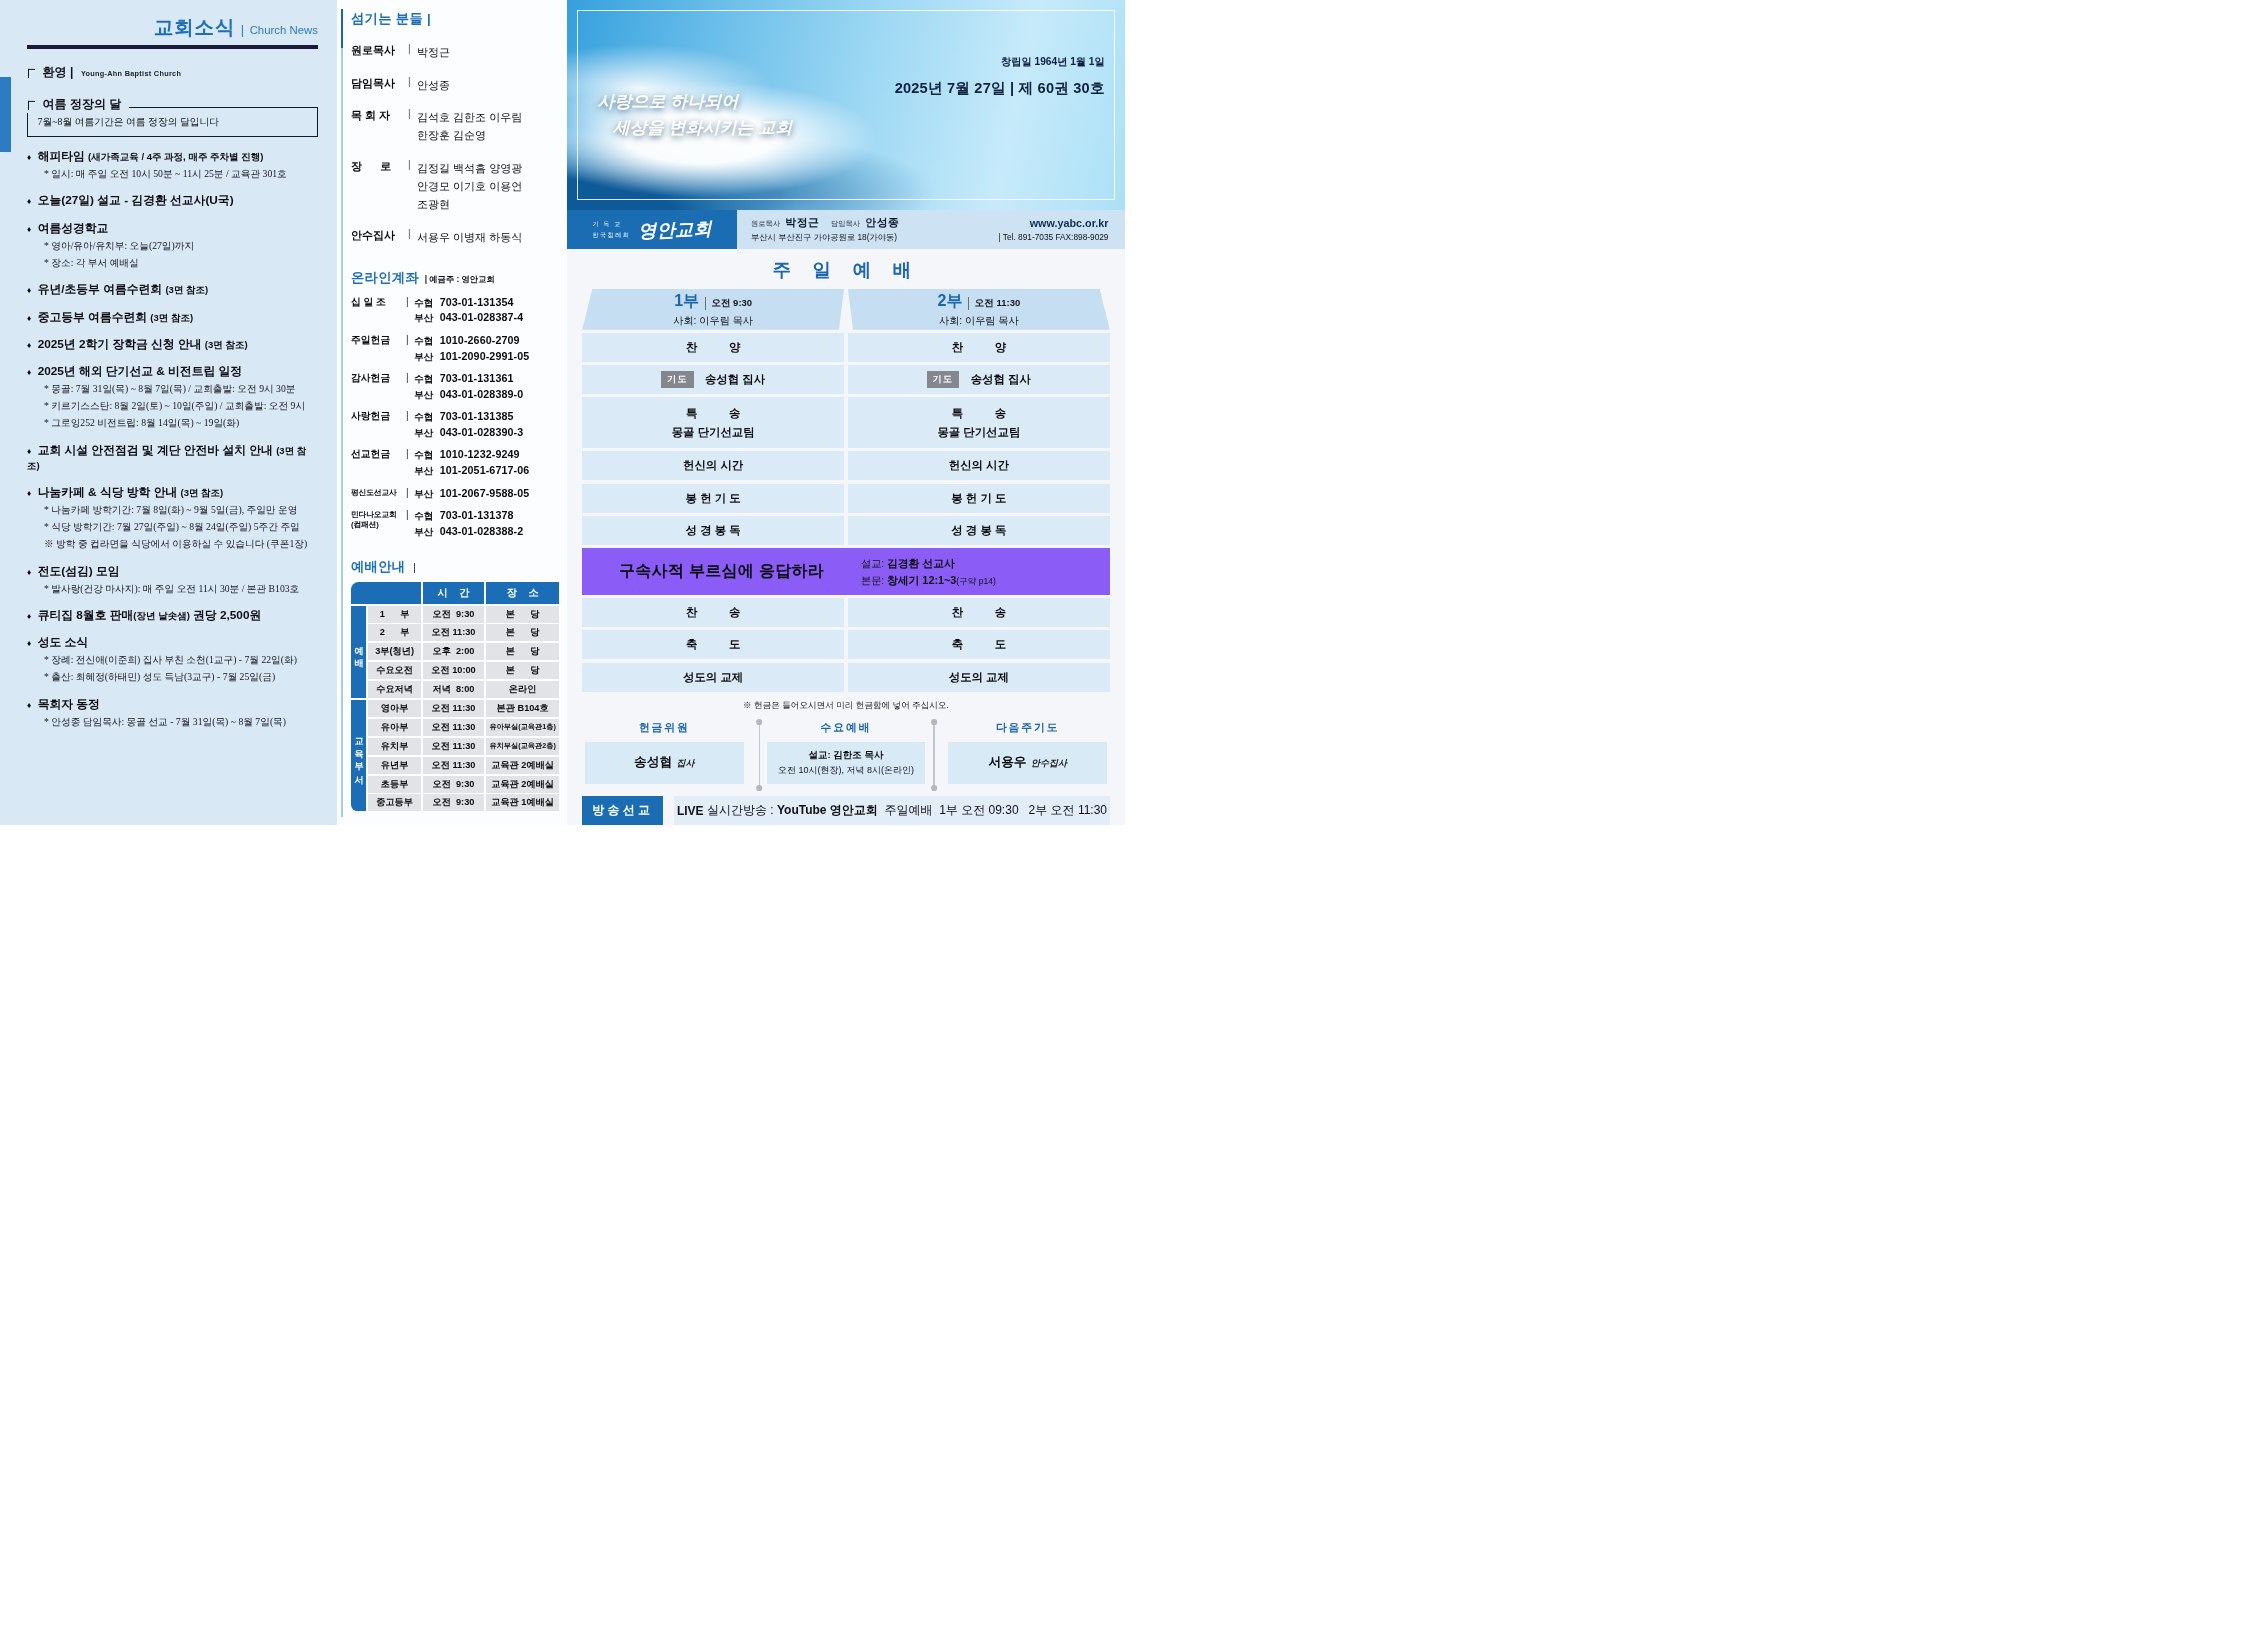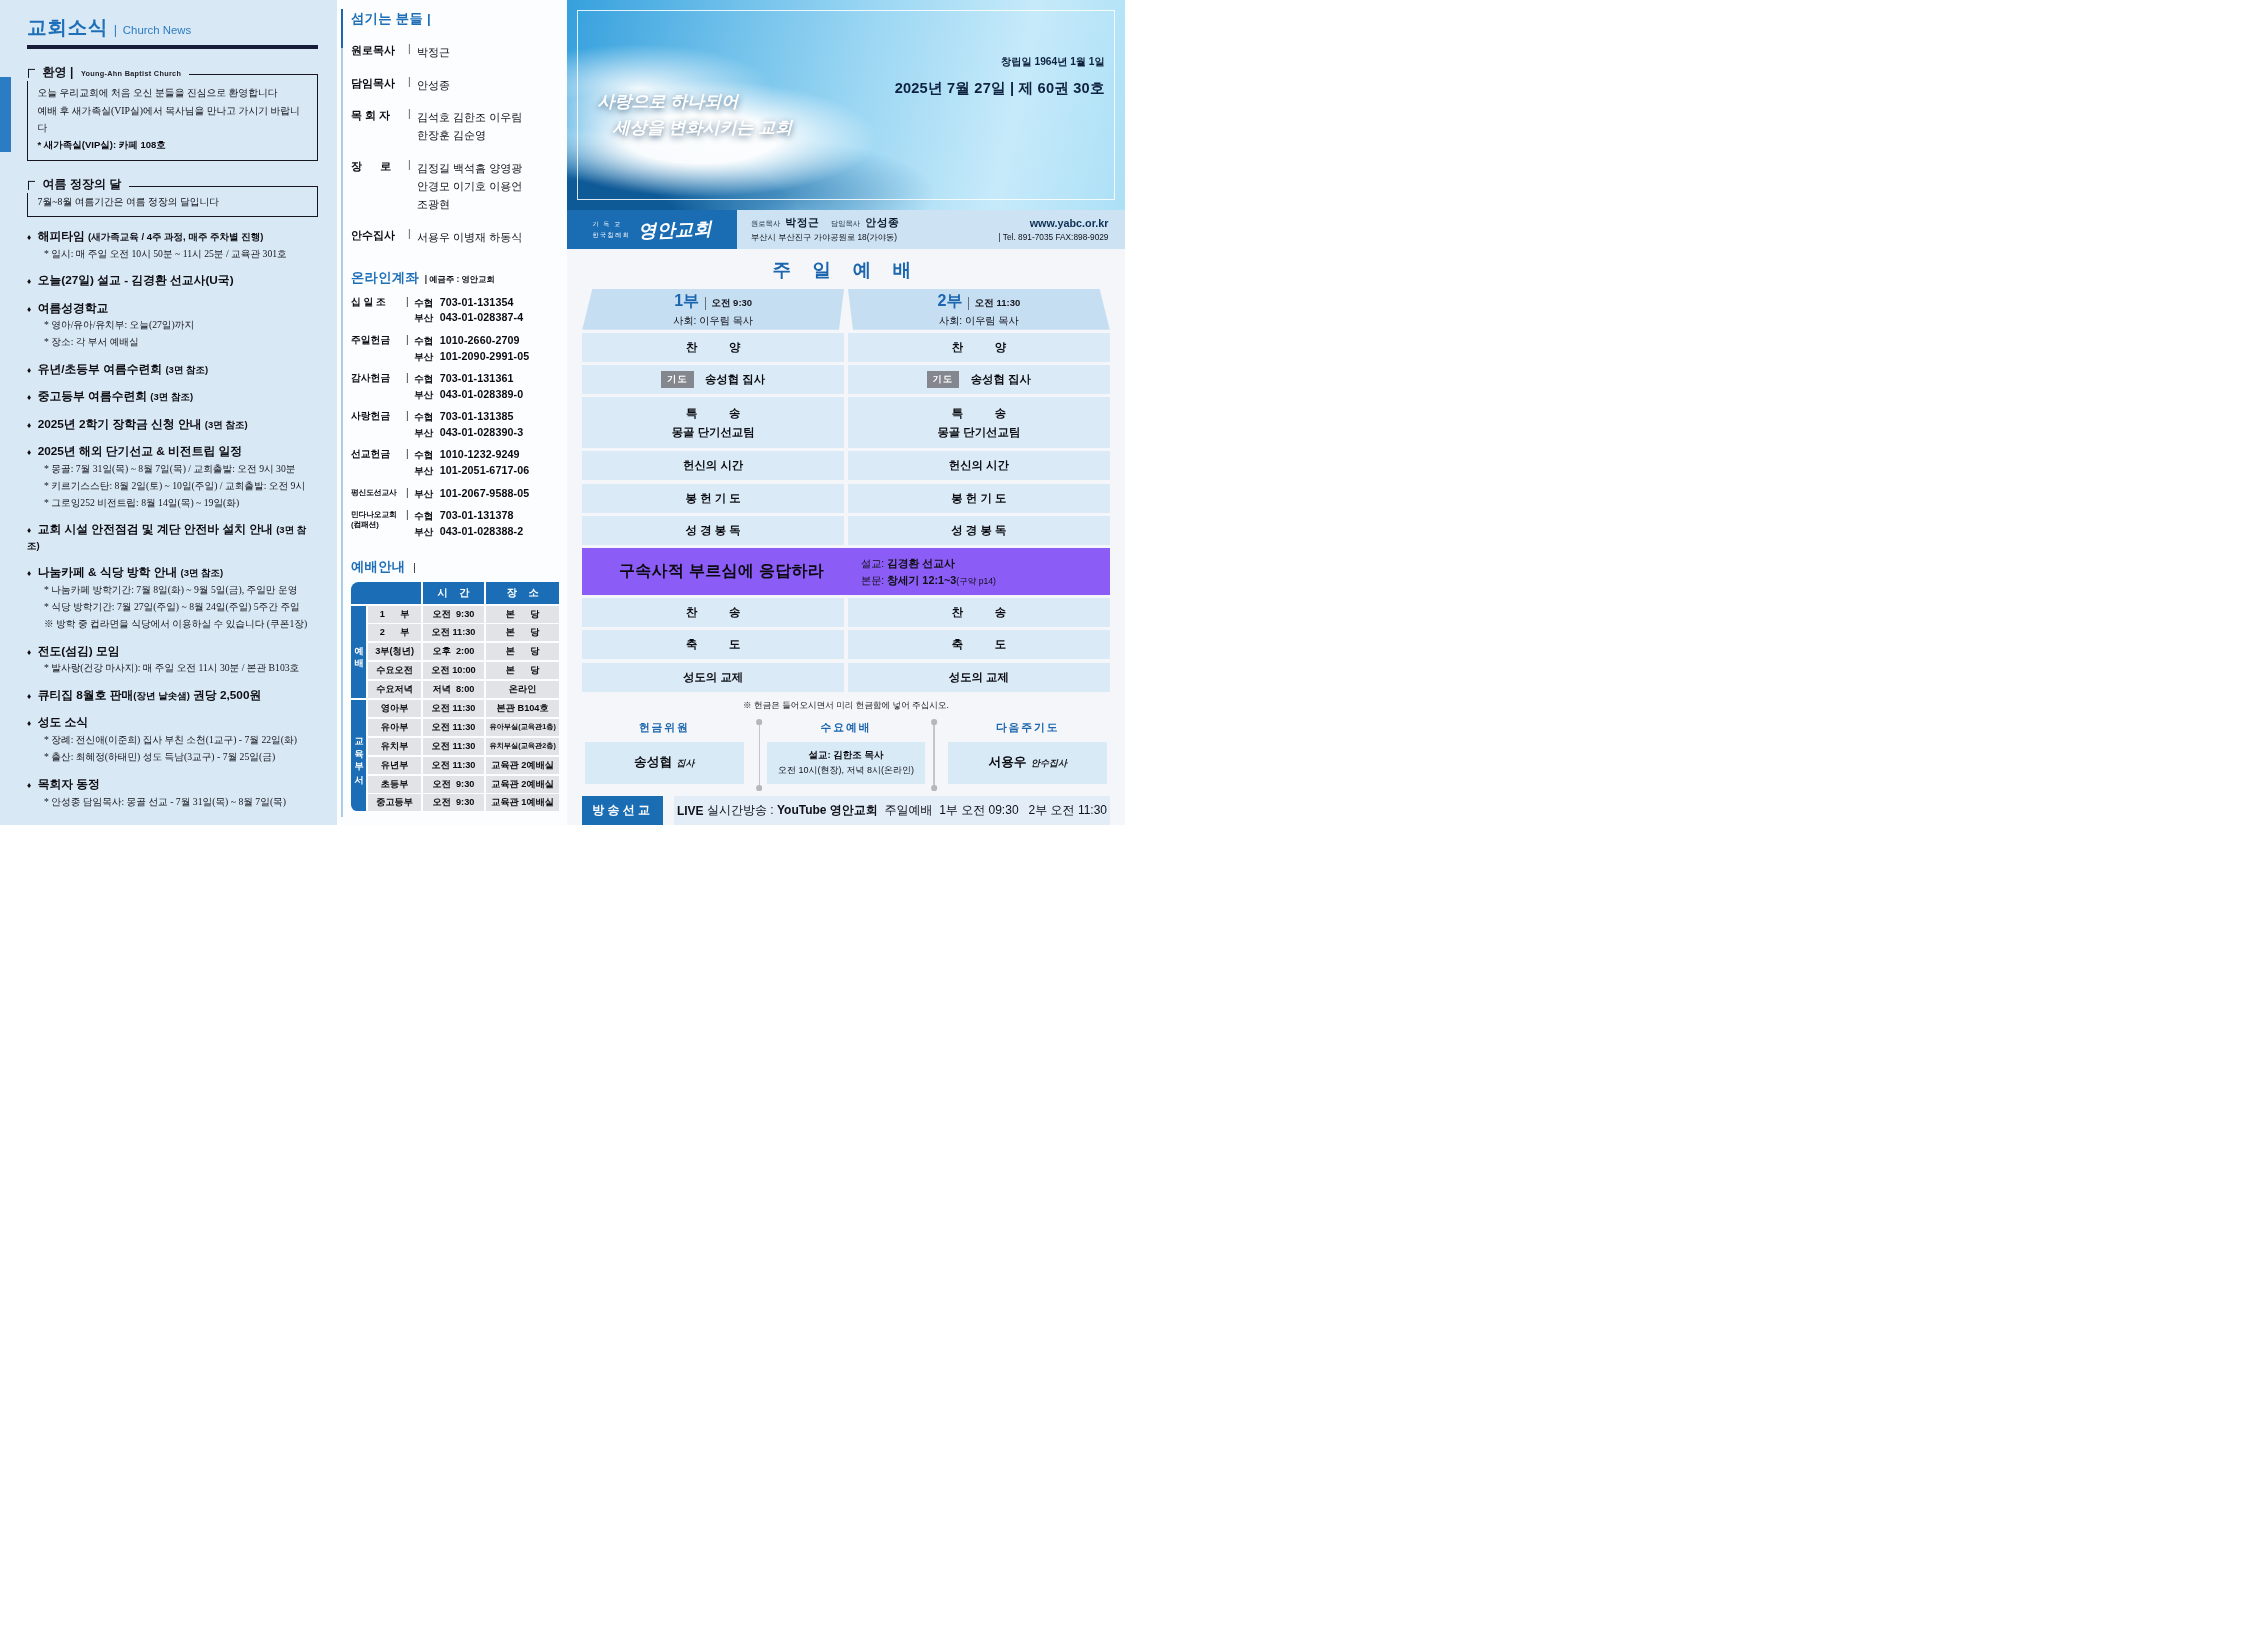--- a/index.html
+++ b/index.html
@@ -1,21 +1,21 @@
 <!DOCTYPE html>
 <html style="font-size:10.2px"><head>
 <meta charset="utf-8">
 <style>
   html,body{margin:0;padding:0;background:#fff;font-family:"Liberation Sans",sans-serif;}
   .page{width:1125px;height:825px;display:flex;position:relative;background:#f4f6f9;overflow:hidden;}
 
   
   .col-left{width:337px;background:#d9e8f5;padding:14px 19px 0 27px;box-sizing:border-box;position:relative;overflow:hidden;flex:none;}
   .accent-bar{position:absolute;left:0;top:77px;width:11.4px;height:75px;background:#2b7cc2;}
-  .lt-row{display:flex;align-items:baseline;gap:5.7px;}
+  .lt-row{display:flex;align-items:baseline;gap:5.7px;justify-content:flex-end;}
   .lt-title{font-size:19.7px;font-weight:bold;color:#1e6fb8;letter-spacing:0.6px;}
   .lt-div{color:#2b7cc2;font-size:12.7px;font-weight:300;}
   .lt-en{font-size:11.4px;color:#2b7cc2;}
   .lt-rule{height:3.2px;background:#181c38;margin-top:4.4px;}
   .boxwrap{margin-top:15.2px;position:relative;}
   .boxlabel{position:relative;z-index:2;display:flex;align-items:baseline;gap:7.6px;width:max-content;background:#d9e8f5;padding:0 7.6px 0 1.3px;margin-top:12px;}
   .boxlabel::before{content:"";width:5.7px;height:7.6px;border-left:1.9px solid #15161f;border-top:1.9px solid #15161f;transform:translateY(1.9px);}
   .boxlabel-kr{font-size:12px;font-weight:bold;color:#101018;}
   .boxlabel-en{font-size:7.3px;font-weight:bold;letter-spacing:0.3px;color:#23232b;}
   .nbox{border:1.9px solid #15161f;margin-top:-6.4px;padding:9px 7.6px 7.6px 9.5px;}
@@ -134,25 +134,20 @@
       <span class="lt-div">|</span>
       <span class="lt-en">Church News</span>
     </div>
     <div class="lt-rule"></div>
 
     <div class="boxwrap">
       <div class="boxlabel">
         <span class="boxlabel-kr">환영 |</span>
         <span class="boxlabel-en">Young-Ahn Baptist Church</span>
       </div>
-      <div class="nbox">
-        <div class="nbox-line">오늘 우리교회에 처음 오신 분들을 진심으로 환영합니다</div>
-        <div class="nbox-line">예배 후 새가족실(VIP실)에서 목사님을 만나고 가시기 바랍니다</div>
-        <div class="nbox-note">* 새가족실(VIP실): 카페 108호</div>
-      </div>
     </div>
 
     <div class="boxwrap summer">
       <div class="boxlabel">
         <span class="boxlabel-kr">여름 정장의 달</span>
       </div>
       <div class="nbox">
         <div class="nbox-line">7월~8월 여름기간은 여름 정장의 달입니다</div>
       </div>
     </div>

